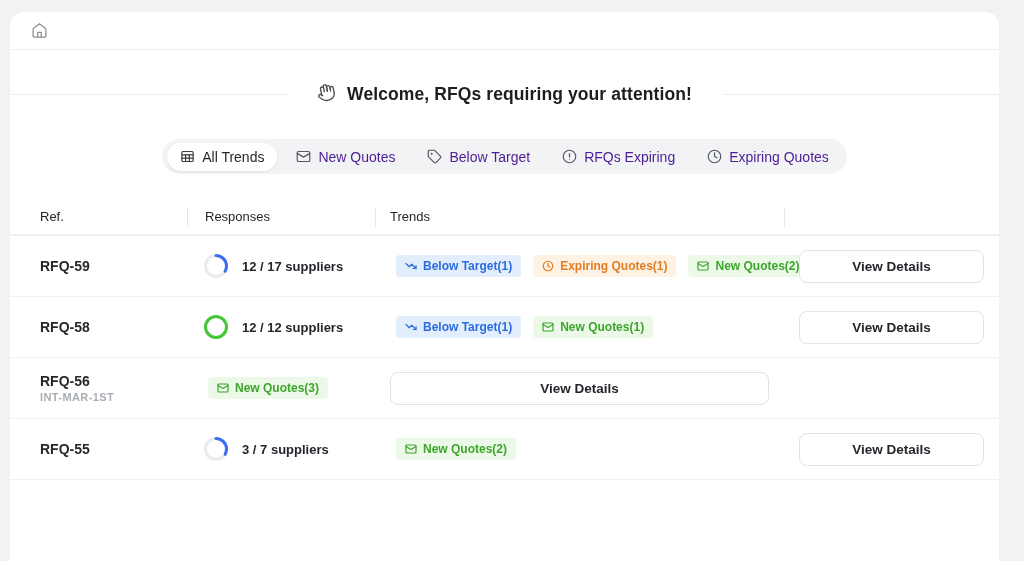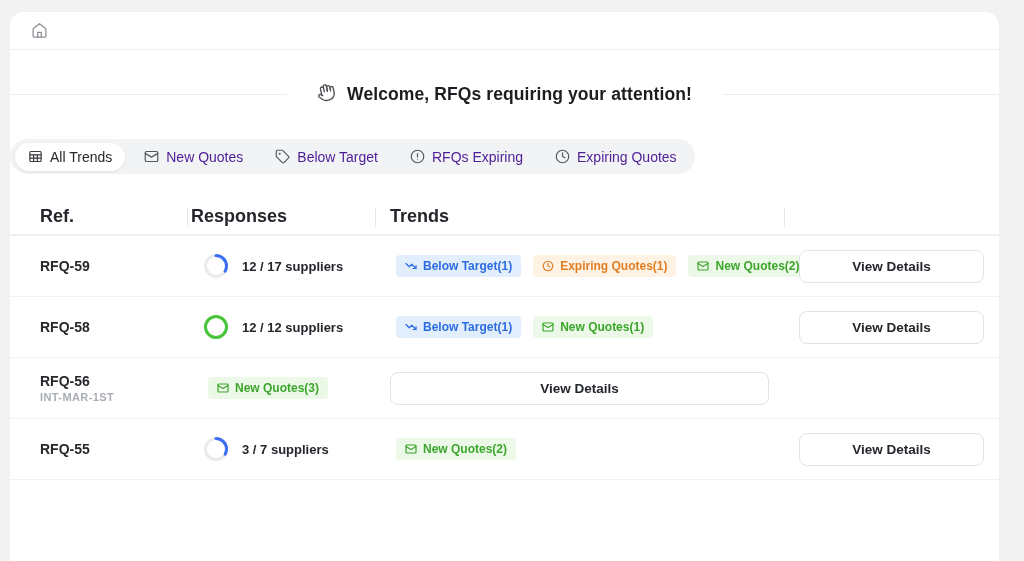--- a/index.html
+++ b/index.html
@@ -12,36 +12,36 @@
     border-bottom:1px solid #efefef; }
   .home-btn { width:20px; height:20px; display:flex; align-items:center; justify-content:center;
     color:#8d9095; cursor:pointer; }
   
   .title-row { margin-top:33px; display:flex; align-items:center;justify-content:space-between; }
   .title-row .line { flex:1; height:1px; background:#ededed; }
   .title-inner { display:flex; align-items:center; gap:11px; padding:0 30px; }
   .wave { color:#4b4e53; transform:rotate(-12deg); }
   .page-title { font-size:17.5px; font-weight:700; color:#1b1d20; letter-spacing:.1px; }
   
-  .tabs-wrap { margin-top:33px; display:flex; justify-content:flex-start; }
+  .tabs-wrap { margin-top:33px; display:flex; justify-content:center; }
   .tabs { display:inline-flex; align-items:center; gap:6px; background:#f2f3f5;
     border-radius:18px; padding:3px 5px; height:35px; }
   .tab { display:flex; align-items:center; gap:7px; padding:6px 13px; border-radius:15px;
     font-size:14px; color:#4c1d95; cursor:pointer; white-space:nowrap; }
   .tab .ticon { display:flex; color:#55585e; }
   .tab.active { background:#ffffff; color:#26282c; box-shadow:0 1px 3px rgba(0,0,0,.08); font-weight:500; }
   .tab.active .ticon { color:#3a3d42; }
   
   .table { margin-top:25px; }
   .thead { display:grid; grid-template-columns:177px 188px 409px 1fr; height:37px;
     align-items:center; border-bottom:2px solid #f0f0f0; }
-  .th { font-size:18px; font-weight:700; color:#23262b; position:relative; height:100%;
+  .th { font-size:13px; font-weight:400; color:#23262b; position:relative; height:100%;
     display:flex; align-items:center; }
   .th.c1 { padding-left:30px; }
-  .th.c2 { padding-left:4px; }
+  .th.c2 { padding-left:18px; }
   .th.c3 { padding-left:15px; }
   .th.c2::before,.th.c3::before,.th.c4::before { content:""; position:absolute; left:0; top:9px;
     width:1px; height:19px; background:#e4e6e9; }
   .row { display:grid; grid-template-columns:177px 188px 409px 1fr; height:61px;
     align-items:center; border-bottom:1px solid #f1f1f1; }
   .cell-ref { padding-left:30px; }
   .ref { font-size:14px; font-weight:700; color:#26282b; }
   .subref { font-size:11px; font-weight:600; color:#a9adb3; letter-spacing:.4px; margin-top:2px; }
   .subref:empty { display:none; }
   .cell-resp { padding-left:16px; display:flex; align-items:center; gap:13px; }

